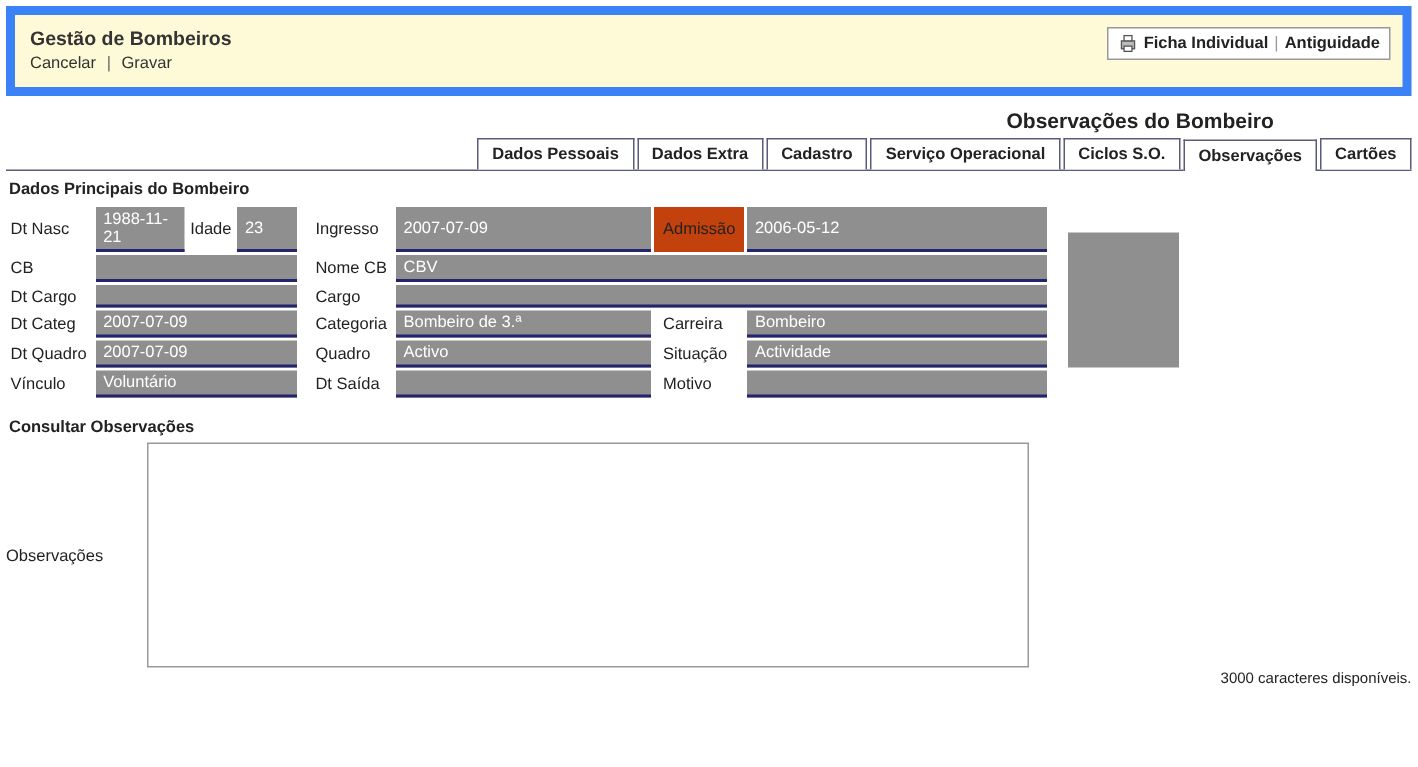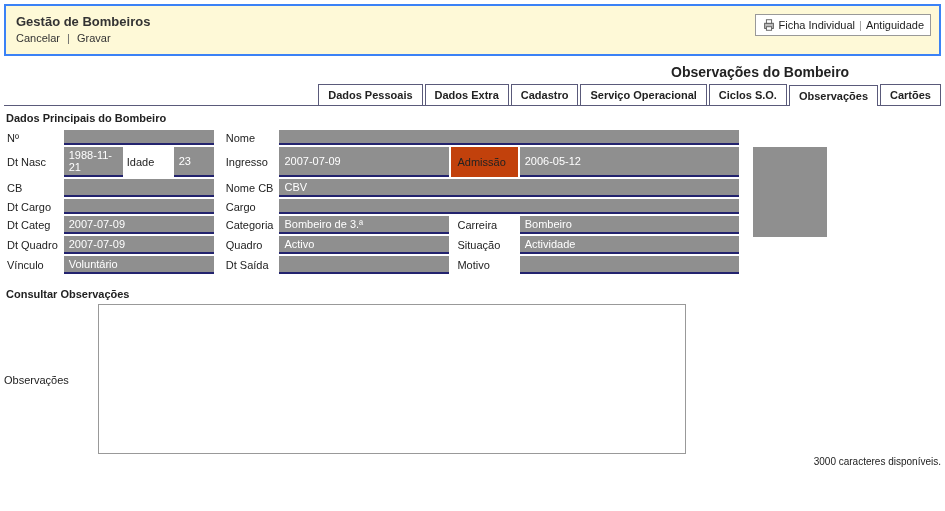--- a/index.html
+++ b/index.html
@@ -7,35 +7,35 @@
     margin: 0;
     padding: 4px;
     font-family: Verdana, Arial, sans-serif;
     font-size: 11px;
     color: #222;
     background: #fff;
     width: 945px;
   }
   .hdr-box {
     background: #fef9d7;
-    border: 2px solid #3b82f6;
+    border: 6px solid #3b82f6;
     padding: 8px 10px 10px 10px;
     position: relative;
     margin-bottom: 8px;
   }
   .hdr-title { font-size: 13px; font-weight: bold; color: #333; }
   .hdr-links { margin-top: 3px; font-size: 11px; }
   .hdr-links a { color: #333; text-decoration: none; cursor: pointer; }
   .hdr-links .sep { margin: 0 4px; color: #666; }
   .hdr-btns {
     position: absolute; right: 8px; top: 8px;
     border: 1px solid #999; background: #fff;
     padding: 3px 6px; display: flex; align-items: center; gap: 4px;
   }
-  .hdr-btns .b { cursor: pointer; display: inline-flex; align-items: center; gap: 3px; }
+  .hdr-btns .b { cursor: pointer; display: inline-flex; align-items: center; gap: 3px; font-weight: bold; }
   .hdr-btns .bsep { color: #999; }
   .icon-print { width:14px;height:14px;display:inline-block; }
 
   .titlebar {
     display: flex; align-items: flex-end; border-bottom: 1px solid #5a5a7a;
     margin-bottom: 6px;
     flex-direction: column;
   }
   .page-title { font-size: 14px; font-weight: bold; flex: 0 0 auto; padding: 0 4px 4px 0; width: 270px; }
   .tabs { display: flex; gap: 2px; margin-left: auto; }
@@ -108,26 +108,20 @@
     <div class="tab">Cartões</div>
   </div>
 </div>
 
 <div class="section-title">Dados Principais do Bombeiro</div>
 
 <div class="grid-wrap">
 <table class="form">
 
   <tbody>
-        <tr>
-    <td class="l">Nº</td>
-    <td class="v" colspan="3" style="width:150px"></td>
-    <td class="l" style="padding-left:10px">Nome</td>
-    <td class="v" colspan="4" style="width:460px"></td>
-  </tr>
 
   <tr>
     <td class="l">Dt Nasc</td>
     <td class="v" style="width:59px">1988-11-21</td>
     <td class="l" style="padding:0 2px">Idade</td>
     <td class="v" style="width:20px">23</td>
     <td class="l" style="padding-left:10px">Ingresso</td>
     <td class="v" style="width:170px">2007-07-09</td>
     <td class="l" style="background:#c2410c;padding:0 6px;">Admissão</td>
     <td class="v" colspan="2" style="width:200px">2006-05-12</td>

